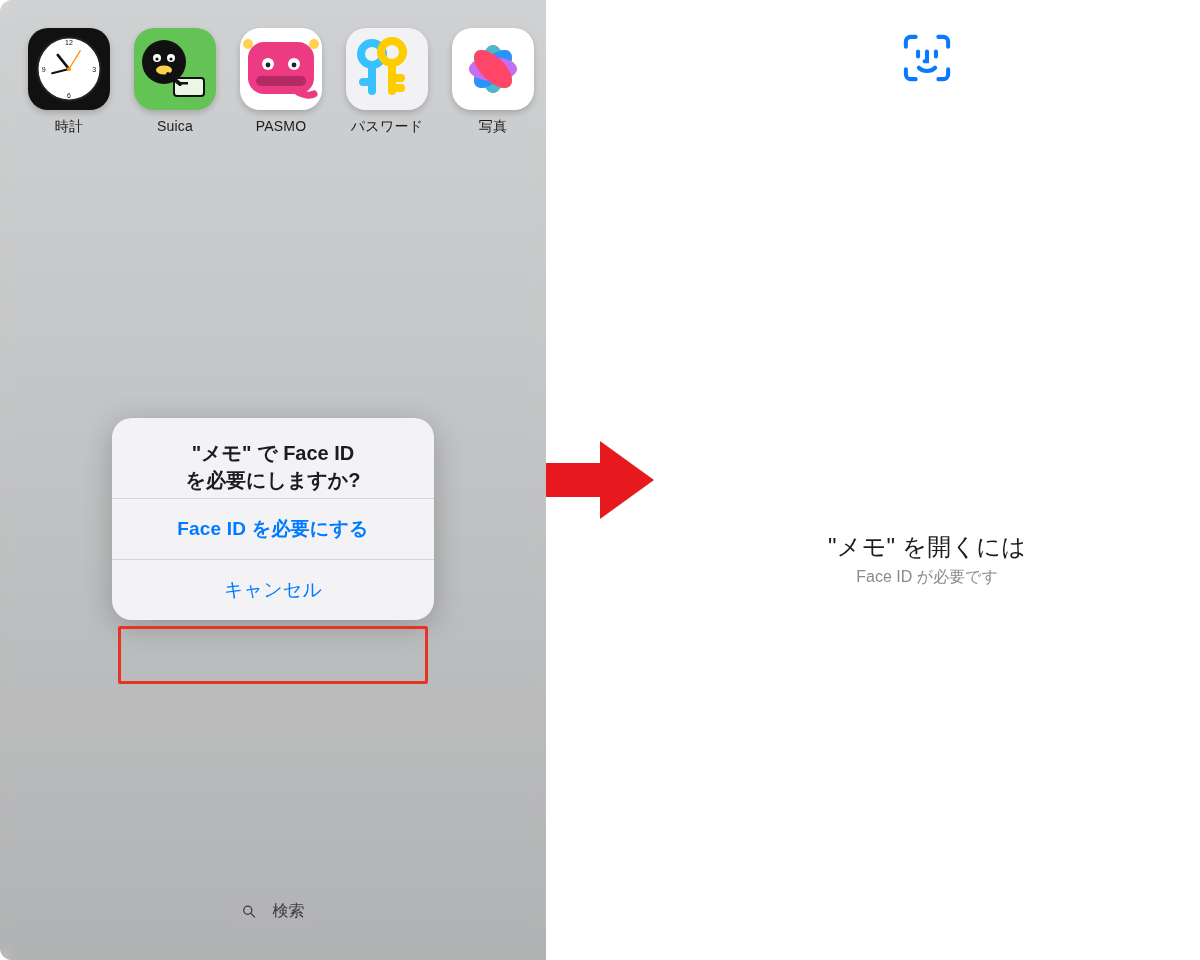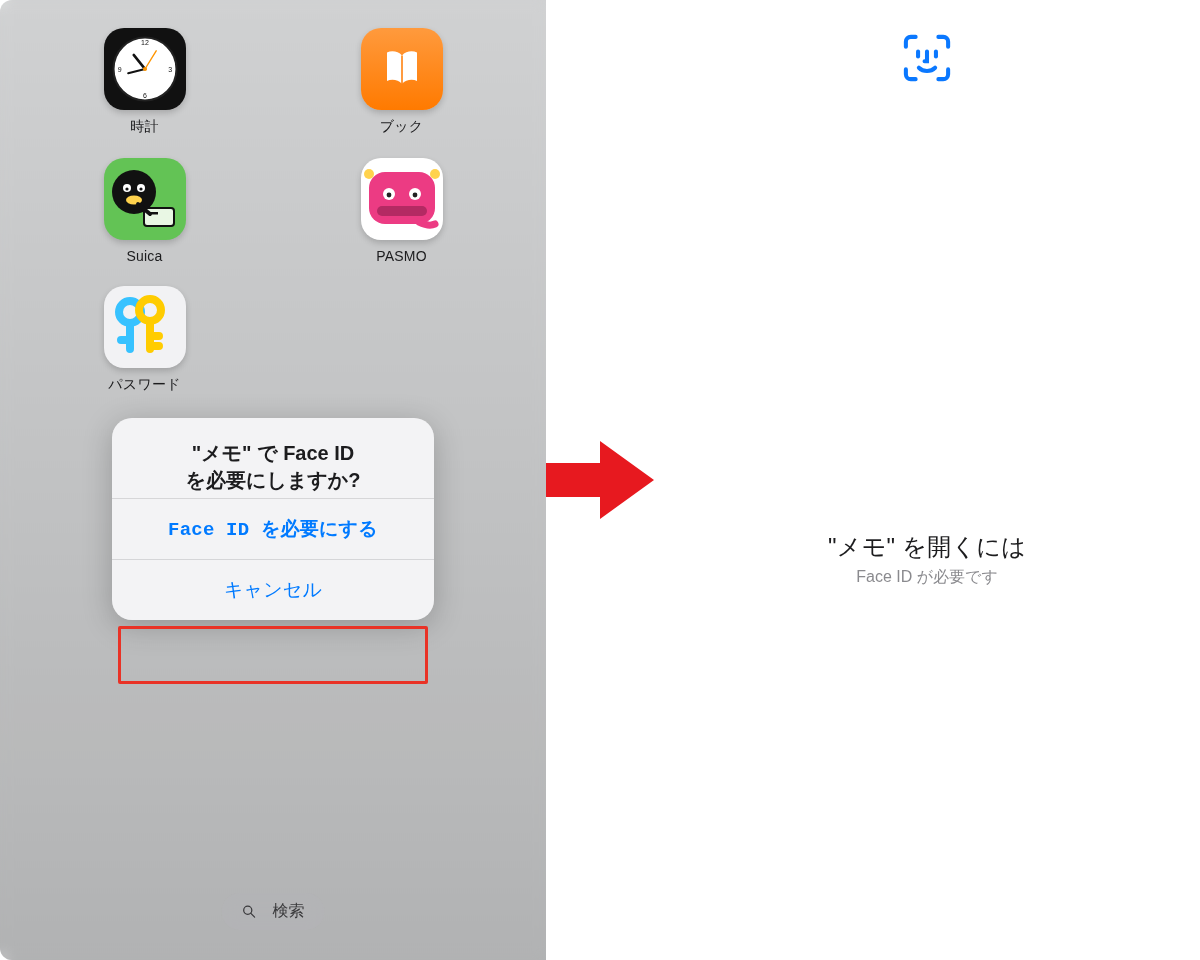--- a/index.html
+++ b/index.html
@@ -16,21 +16,21 @@
   }
   .blur-dim {
     position: absolute; inset: 0;
     background: rgba(0,0,0,0.03);
     backdrop-filter: blur(6px);
   }
   .icon-grid {
     position: relative;
     padding: 28px 28px 0 28px;
     display: grid;
-    grid-template-columns: repeat(2, 1fr);
+    grid-template-columns: repeat(6, 1fr);
     column-gap: 24px;
     row-gap: 22px;
   }
   .app {
     display: flex; flex-direction: column; align-items: center;
     width: 100%;
   }
   .app .tile {
     width: 82px; height: 82px; border-radius: 20px;
     box-shadow: 0 3px 6px rgba(0,0,0,.18);
@@ -71,21 +71,21 @@
     width: 322px;
     background: rgba(245,245,247,.97);
     border-radius: 20px;
     box-shadow: 0 6px 30px rgba(0,0,0,.22);
     overflow: hidden;
     color: #1c1c1e;
     text-align: center;
   }
   .sheet .s-title { padding: 22px 22px 4px; font-size: 20px; font-weight: 600; line-height: 1.35; }
   .sheet .s-body  { padding: 6px 22px 20px; font-size: 14.5px; line-height: 1.5; letter-spacing:.1px; }
-  .sheet .s-btn   { border-top: 1px solid rgba(0,0,0,.12); padding: 17px 0; font-size: 19px; color:#007aff; letter-spacing:.2px;font-family:Liberation Mono, monospace; }
+  .sheet .s-btn   { border-top: 1px solid rgba(0,0,0,.12); padding: 17px 0; font-size: 19px; color:#007aff; letter-spacing:.2px; }
   .sheet .s-btn.primary { font-weight: 600; }
   .highlight-box {
     position: absolute;
     border: 3px solid #e93226;
     pointer-events: none;
     border-radius: 2px;
   }
 
   
   .search {
@@ -145,29 +145,20 @@
             </g>
             <line x1="50" y1="50" x2="34" y2="30" stroke="#111" stroke-width="4" stroke-linecap="round"></line>
             <line x1="50" y1="50" x2="26" y2="56" stroke="#111" stroke-width="3" stroke-linecap="round"></line>
             <line x1="50" y1="50" x2="66" y2="24" stroke="#ff9500" stroke-width="2" stroke-linecap="round"></line>
             <circle cx="50" cy="50" r="3" fill="#ff9500"></circle>
           </svg>
         </div>
         <div class="label">時計</div>
       </div>
 
-      <div class="app">
-        <div class="tile books">
-          <svg viewBox="0 0 64 64">
-              <path fill="#fff" d="M32 14c-5-6-14-7-20-4v38c6-3 15-2 20 4 5-6 14-7 20-4V10c-6-3-15-2-20 4z"></path>
-              <path fill="none" stroke="#ff7a00" stroke-width="2" d="M32 14v38"></path>
-            </svg>
-        </div>
-        <div class="label">ブック</div>
-      </div>
 
 
       <div class="app">
         <div class="tile suica">
           <svg viewBox="0 0 82 82">
             <circle cx="30" cy="34" r="22" fill="#111"></circle>
             <circle cx="23" cy="30" r="4" fill="#fff"></circle>
               <circle cx="37" cy="30" r="4" fill="#fff"></circle>
             <circle cx="23" cy="31" r="1.6" fill="#111"></circle>
               <circle cx="37" cy="31" r="1.6" fill="#111"></circle>
@@ -204,20 +195,39 @@
               <circle cx="26" cy="26" r="11" stroke="#37c2ff"></circle>
               <path d="M26 37v26 M26 54h-9" stroke="#37c2ff"></path>
               <circle cx="46" cy="24" r="11" stroke="#ffcc00"></circle>
               <path d="M46 35v28 M46 50h9 M46 60h9" stroke="#ffcc00"></path>
             </g>
           </svg>
         </div>
         <div class="label">パスワード</div>
       </div>
 
+      <div class="app">
+        <div class="tile photos">
+          <svg viewBox="0 0 82 82">
+            <g transform="translate(41 41)">
+              <g opacity=".88">
+                <ellipse rx="12" ry="24" fill="#ff3b30"></ellipse>
+                <ellipse rx="12" ry="24" transform="rotate(45)" fill="#ff9f0a"></ellipse>
+                <ellipse rx="12" ry="24" transform="rotate(90)" fill="#ffd60a"></ellipse>
+                <ellipse rx="12" ry="24" transform="rotate(135)" fill="#34c759"></ellipse>
+                <ellipse rx="12" ry="24" transform="rotate(180)" fill="#30b0c7"></ellipse>
+                <ellipse rx="12" ry="24" transform="rotate(225)" fill="#0a84ff"></ellipse>
+                <ellipse rx="12" ry="24" transform="rotate(270)" fill="#bf5af2"></ellipse>
+                <ellipse rx="12" ry="24" transform="rotate(315)" fill="#ff2d55"></ellipse>
+              </g>
+            </g>
+          </svg>
+        </div>
+        <div class="label">写真</div>
+      </div>
 
 
 
     </div>
 
     <div class="sheet">
       <div class="s-title">
         <span>"メモ" で Face ID</span><br>
         <span>を必要にしますか?</span>
       </div>

